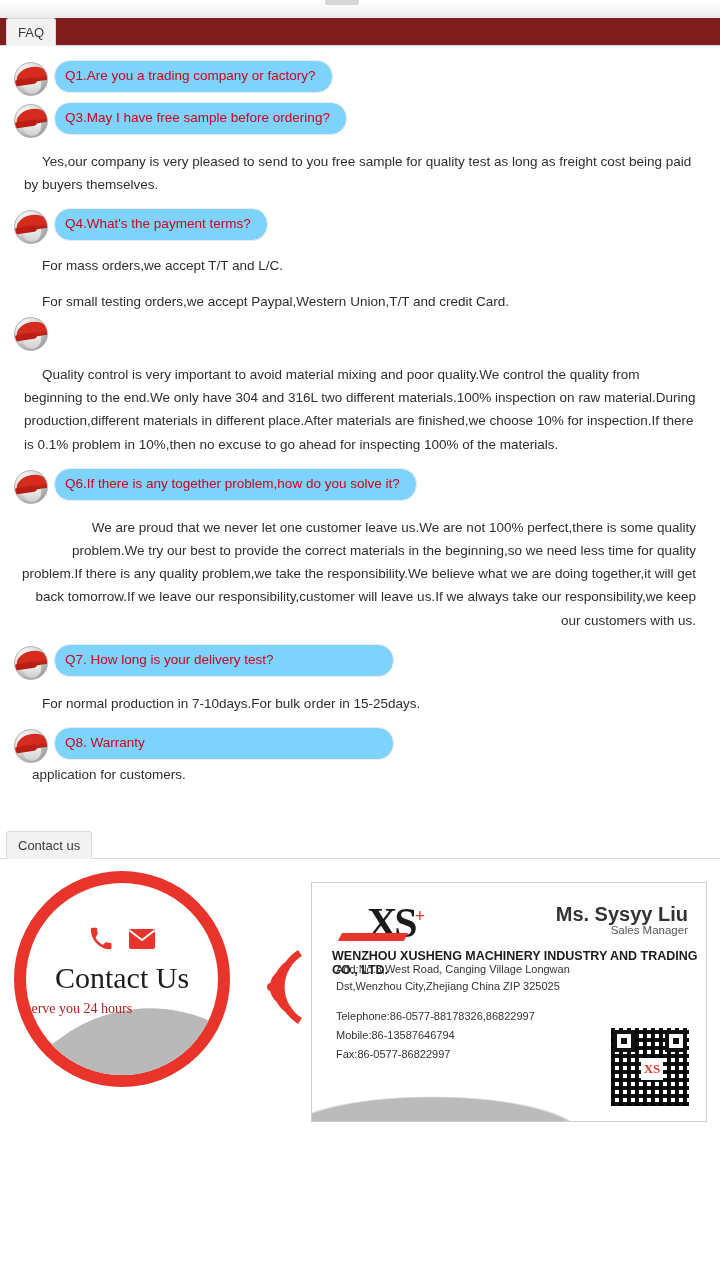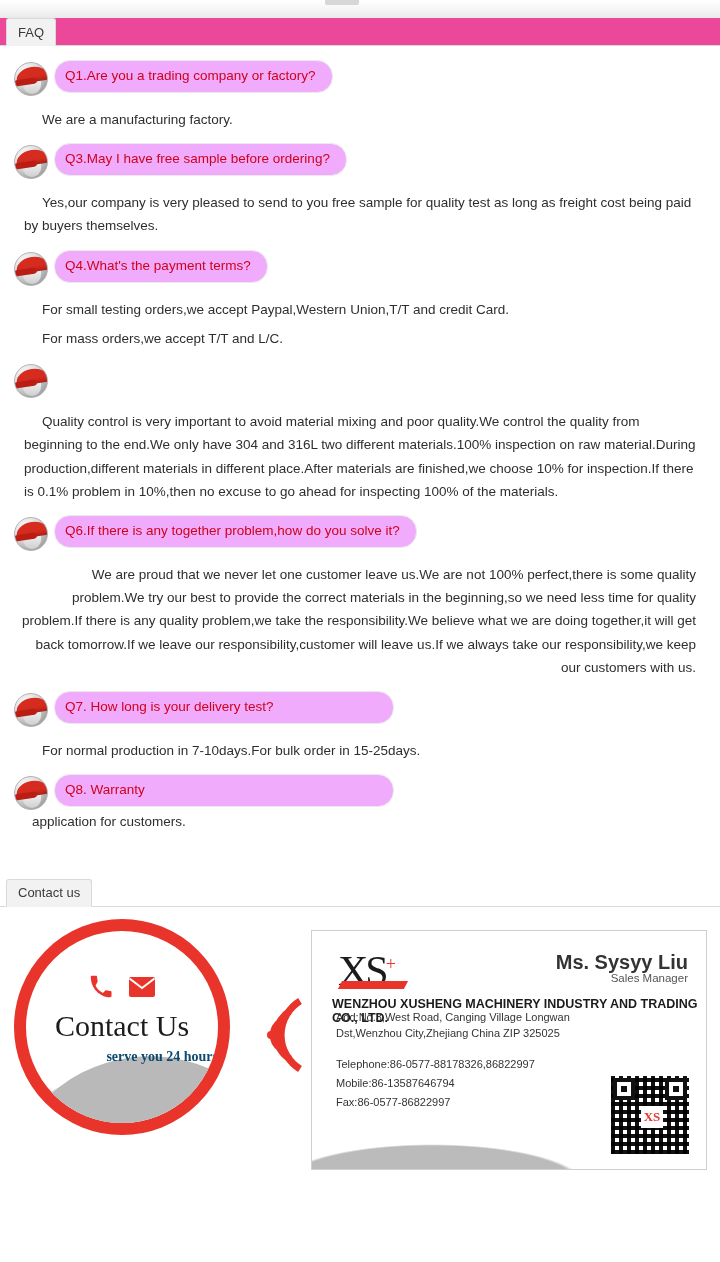--- a/index.html
+++ b/index.html
@@ -31,21 +31,21 @@
     background: #d7d7d7;
     border-bottom-left-radius: 2px;
     border-bottom-right-radius: 2px;
   }
 
   
   .tab-row {
     position: relative;
     height: 28px;
     border-bottom: 1px solid #d9d9d9;
-    background: #ec4899;
+    background: #7f1d1d;
   }
   .tab {
     position: absolute;
     left: 6px; top: 0;
     height: 28px;
     min-width: 36px;
     padding: 0 11px;
     display: flex;
     align-items: center;
     justify-content: center;
@@ -110,21 +110,21 @@
   .avatar .face {
     position: absolute;
     left: 8px; top: 17px;
     width: 18px; height: 14px;
     border-radius: 0 0 10px 10px;
     background: linear-gradient(to bottom, #f1f1f1, #cfcfcf);
   }
 
   .q-bubble {
     flex: 0 1 auto;
-    background: #f0abfc;
+    background: #7dd3fc;
     border: 1px solid #ebebeb;
     border-radius: 16px;
     padding: 7px 16px 7px 10px;
     color: #d0021b;
     font-size: 13.5px;
     line-height: 1.25;
     white-space: nowrap;
   }
   .answer {
     font-size: 13.5px;
@@ -223,25 +223,24 @@
     position: absolute;
     left: 0; right: 0; top: 78px;
     text-align: center;
     font-size: 30px;
     color: #1c1c1c;
     font-family: "Liberation Serif", serif;
   }
   .circle .c-sub {
     position: absolute;
     left: 0; right: 0; top: 118px;
-    text-align: right;
+    text-align: left;
     font-size: 14px;
-    color: #0c4a6e;
+    color: #b91c1c;
     font-family: "Liberation Serif", serif;
-    font-weight: bold;
   }
 
   .signal {
     position: absolute;
     left: 266px; top: 88px;
     width: 42px; height: 80px;
     color: #e8342a;
   }
 
   .card {
@@ -258,24 +257,25 @@
     width: 420px; height: 150px;
     background:
       radial-gradient(ellipse 300px 80px at 120px 120px, rgba(150,150,150,.65) 0 49%, rgba(255,255,255,0) 51%),
       radial-gradient(ellipse 330px 70px at 200px 150px, rgba(200,200,200,.8) 0 52%, rgba(255,255,255,0) 54%);
   }
   .card .logo {
     position: absolute;
     left: 26px; top: 16px;
     width: 84px; height: 50px;
     font-family: "Liberation Serif", serif;
-    font-weight: normal;
+    font-weight: bold;
     font-size: 42px;
     color: #1b1b1b;
     letter-spacing: -3px;
+    text-align: right;
   }
   .card .logo .plus {
     color: #e8342a;
     font-size: 18px;
     vertical-align: super;
   }
   .card .logo .slash {
     position: absolute;
     left: 2px; top: 34px;
     width: 66px; height: 8px;
@@ -358,21 +358,20 @@
       <div class="q-line">
         <div class="avatar">
           <div class="ball">
               <div class="face"></div>
               <div class="cap"></div>
               <div class="brim"></div>
             </div>
         </div>
         <div class="q-bubble">Q1.Are you a trading company or factory?</div>
       </div>
-      <div class="answer indent">We are a manufacturing factory.</div>
     </div>
 
 
     <div class="qa">
       <div class="q-line">
         <div class="avatar">
           <div class="ball">
               <div class="face"></div>
               <div class="cap"></div>
               <div class="brim"></div>
@@ -387,22 +386,22 @@
       <div class="q-line">
         <div class="avatar">
           <div class="ball">
               <div class="face"></div>
               <div class="cap"></div>
               <div class="brim"></div>
             </div>
         </div>
         <div class="q-bubble">Q4.What's the payment terms?</div>
       </div>
+      <div class="answer indent tight">For mass orders,we accept T/T and L/C.</div>
       <div class="answer indent" style="margin-bottom:0">For small testing orders,we accept Paypal,Western Union,T/T and credit Card.</div>
-      <div class="answer indent tight">For mass orders,we accept T/T and L/C.</div>
     </div>
 
     <div class="qa">
       <div class="q-line">
         <div class="avatar">
           <div class="ball">
               <div class="face"></div>
               <div class="cap"></div>
               <div class="brim"></div>
             </div>

